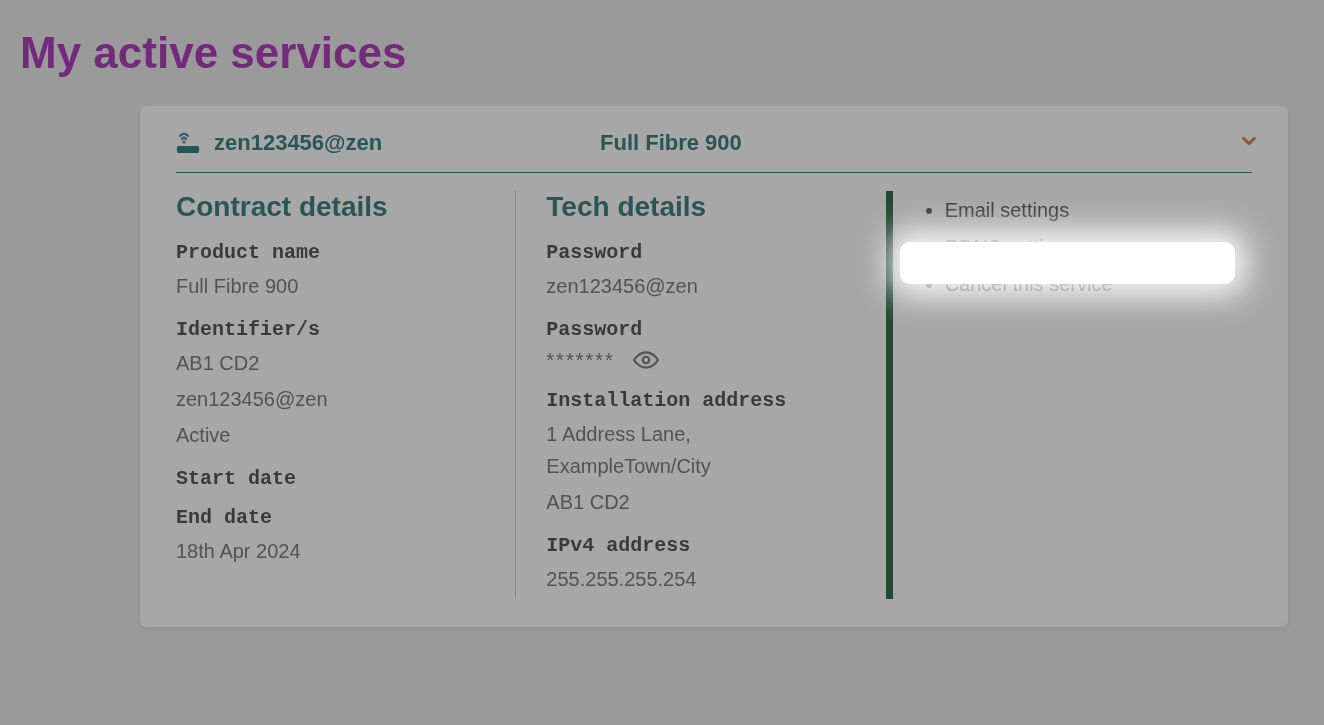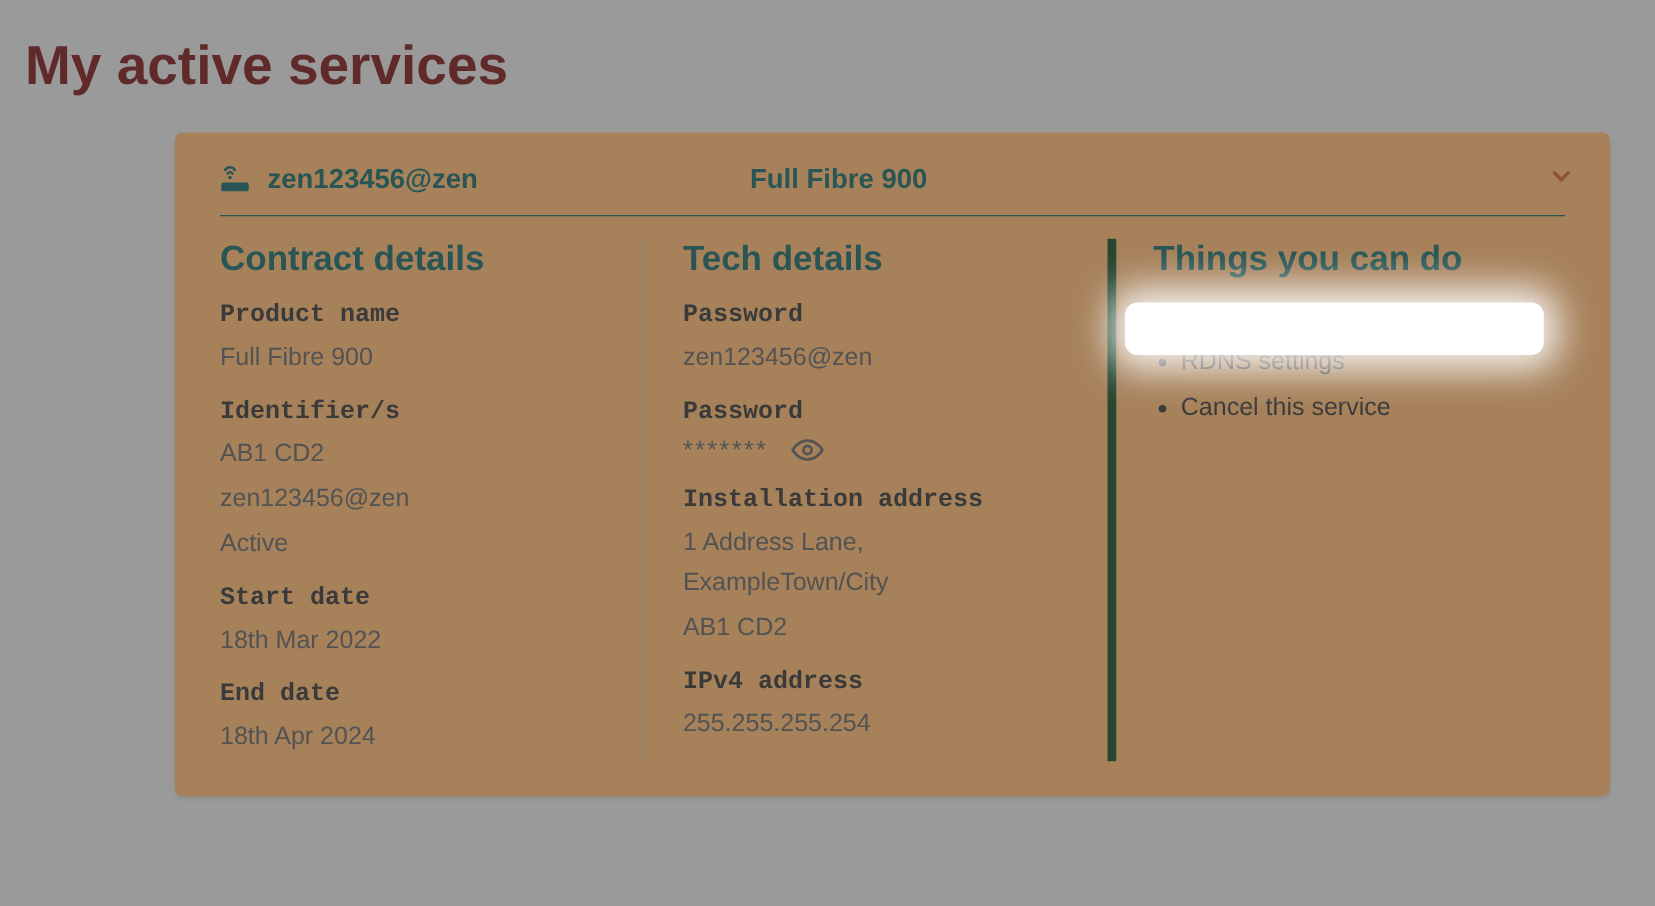--- a/index.html
+++ b/index.html
@@ -9,27 +9,27 @@
   }
   body {
     font-family: -apple-system, BlinkMacSystemFont, "Segoe UI", Helvetica, Arial, sans-serif;
     background: #e7e8e8;
     width: 1324px;
     height: 725px;
     position: relative;
     overflow: hidden;
   }
   .page-title {
-    color: #7f1d1d;
+    color: #a21caf;
     font-size: 44px;
     font-weight: 700;
     padding: 28px 0 0 20px;
   }
   .card {
-    background: #fdba74;
+    background: #ffffff;
     border-radius: 6px;
     margin: 28px 36px 0 140px;
     box-shadow: 0 2px 4px rgba(0,0,0,0.1);
     padding: 0;
     position: relative;
   }
   .card-header {
     display: flex;
     align-items: center;
     padding: 24px 36px 16px 36px;
@@ -185,21 +185,20 @@
       <div class="field-label">Product name</div>
       <div class="field-value">Full Fibre 900</div>
 
       <div class="field-label">Identifier/s</div>
       <div class="field-value">AB1 CD2</div>
       <div class="field-value">zen123456@zen</div>
 
       <div class="field-value">Active</div>
 
       <div class="field-label">Start date</div>
-      <div class="field-value">18th Mar 2022</div>
 
       <div class="field-label">End date</div>
       <div class="field-value">18th Apr 2024</div>
     </div>
 
     <div class="col col-2">
       <div class="section-title">Tech details</div>
 
       <div class="field-label">Password</div>
       <div class="field-value">zen123456@zen</div>
@@ -217,21 +216,20 @@
 
       <div class="field-label">Installation address</div>
       <div class="field-value">1 Address Lane, ExampleTown/City</div>
       <div class="field-value">AB1 CD2</div>
 
       <div class="field-label">IPv4 address</div>
       <div class="field-value">255.255.255.254</div>
     </div>
 
     <div class="col col-3">
-      <div class="section-title">Things you can do</div>
       <ul class="action-list">
         <li>
           <a class="action-link">Email settings</a>
         </li>
         <li>
           <a class="action-link">RDNS settings</a>
         </li>
         <li>
           <a class="action-link">Cancel this service</a>
         </li>

